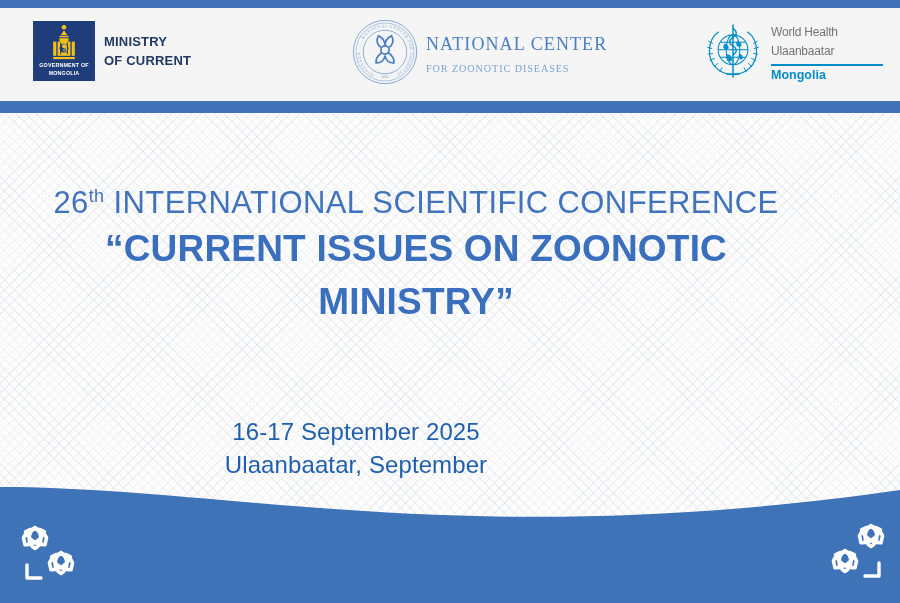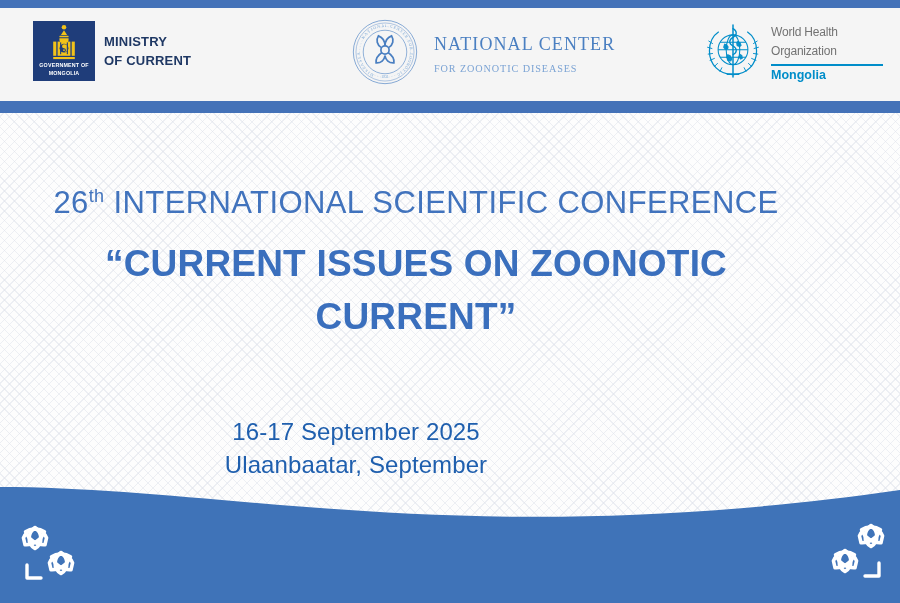--- a/index.html
+++ b/index.html
@@ -66,21 +66,21 @@
     color:#1f3864;
     font-size:13px;
     font-weight:bold;
     line-height:19px;
     letter-spacing:0.2px;
   }
 
   
   .ncz-logo {
     position:absolute; left:352px; top:19px;
-    display:flex; align-items:center; gap:16px;
+    display:flex; align-items:center; gap:8px;
   }
   .ncz-seal { width:66px; height:66px; display:block; }
   .ncz-text { padding-top:4px; }
   .ncz-title {
     color:#4a7fc1;
     font-family:"Liberation Serif", serif;
     font-size:18px;
     letter-spacing:1.1px;
     line-height:20px;
   }
@@ -146,21 +146,21 @@
     line-height:38px;
     white-space:nowrap;
   }
   .conf-line .ord { font-size:18px; vertical-align:super; }
   .theme-line {
     color:#3a6fbd;
     font-size:37px;
     font-weight:bold;
     line-height:53px;
     letter-spacing:0.2px;
-    margin-top:15px;
+    margin-top:0;
   }
 
   
   .meta-block {
     position:absolute; left:0; top:302px;
     width:712px; text-align:center;
   }
   .meta-line {
     color:#1f5fae;
     font-size:24px;
@@ -311,33 +311,33 @@
         <path d="M50 88 C72 88 88 72 88 50 C88 36 82 25 73 19"></path>
       </g>
       <g stroke="#008dc9" stroke-width="1.5" fill="none" stroke-linecap="round">
         <path d="M17 38 l-6 -4 M16 46 l-7 -2 M17 54 l-7 1 M20 62 l-7 3 M25 70 l-5 5 M32 77 l-3 6"></path>
         <path d="M83 38 l6 -4 M84 46 l7 -2 M83 54 l7 1 M80 62 l7 3 M75 70 l5 5 M68 77 l3 6"></path>
       </g>
       <rect x="40" y="86" width="20" height="2.6" fill="#008dc9"></rect>
     </svg>
     <div class="who-text">
       <div class="who-name">World Health</div>
-      <div class="who-name">Organization</div>
+      <div class="who-name">Ulaanbaatar</div>
       <div class="who-rule"></div>
       <div class="who-country">Mongolia</div>
     </div>
   </div>
 
   <div class="body-area">
     <div class="texture"></div>
 
     <div class="title-block">
       <div class="conf-line"><span>26</span><span class="ord">th</span><span> INTERNATIONAL SCIENTIFIC CONFERENCE</span></div>
       <div class="theme-line">“CURRENT ISSUES ON ZOONOTIC</div>
-      <div class="theme-line" style="margin-top:0">CURRENT”</div>
+      <div class="theme-line" style="margin-top:0">MINISTRY”</div>
     </div>
 
     <div class="meta-block">
       <div class="meta-line">16-17 September 2025</div>
       <div class="meta-line">Ulaanbaatar, September</div>
     </div>
   </div>
 
   <svg class="wave-layer" viewBox="0 0 900 603" preserveAspectRatio="none">
     <path d="M0 516 C200 516 420 560 900 498 L900 603 L0 603 Z" fill="#dedbd2"></path>

